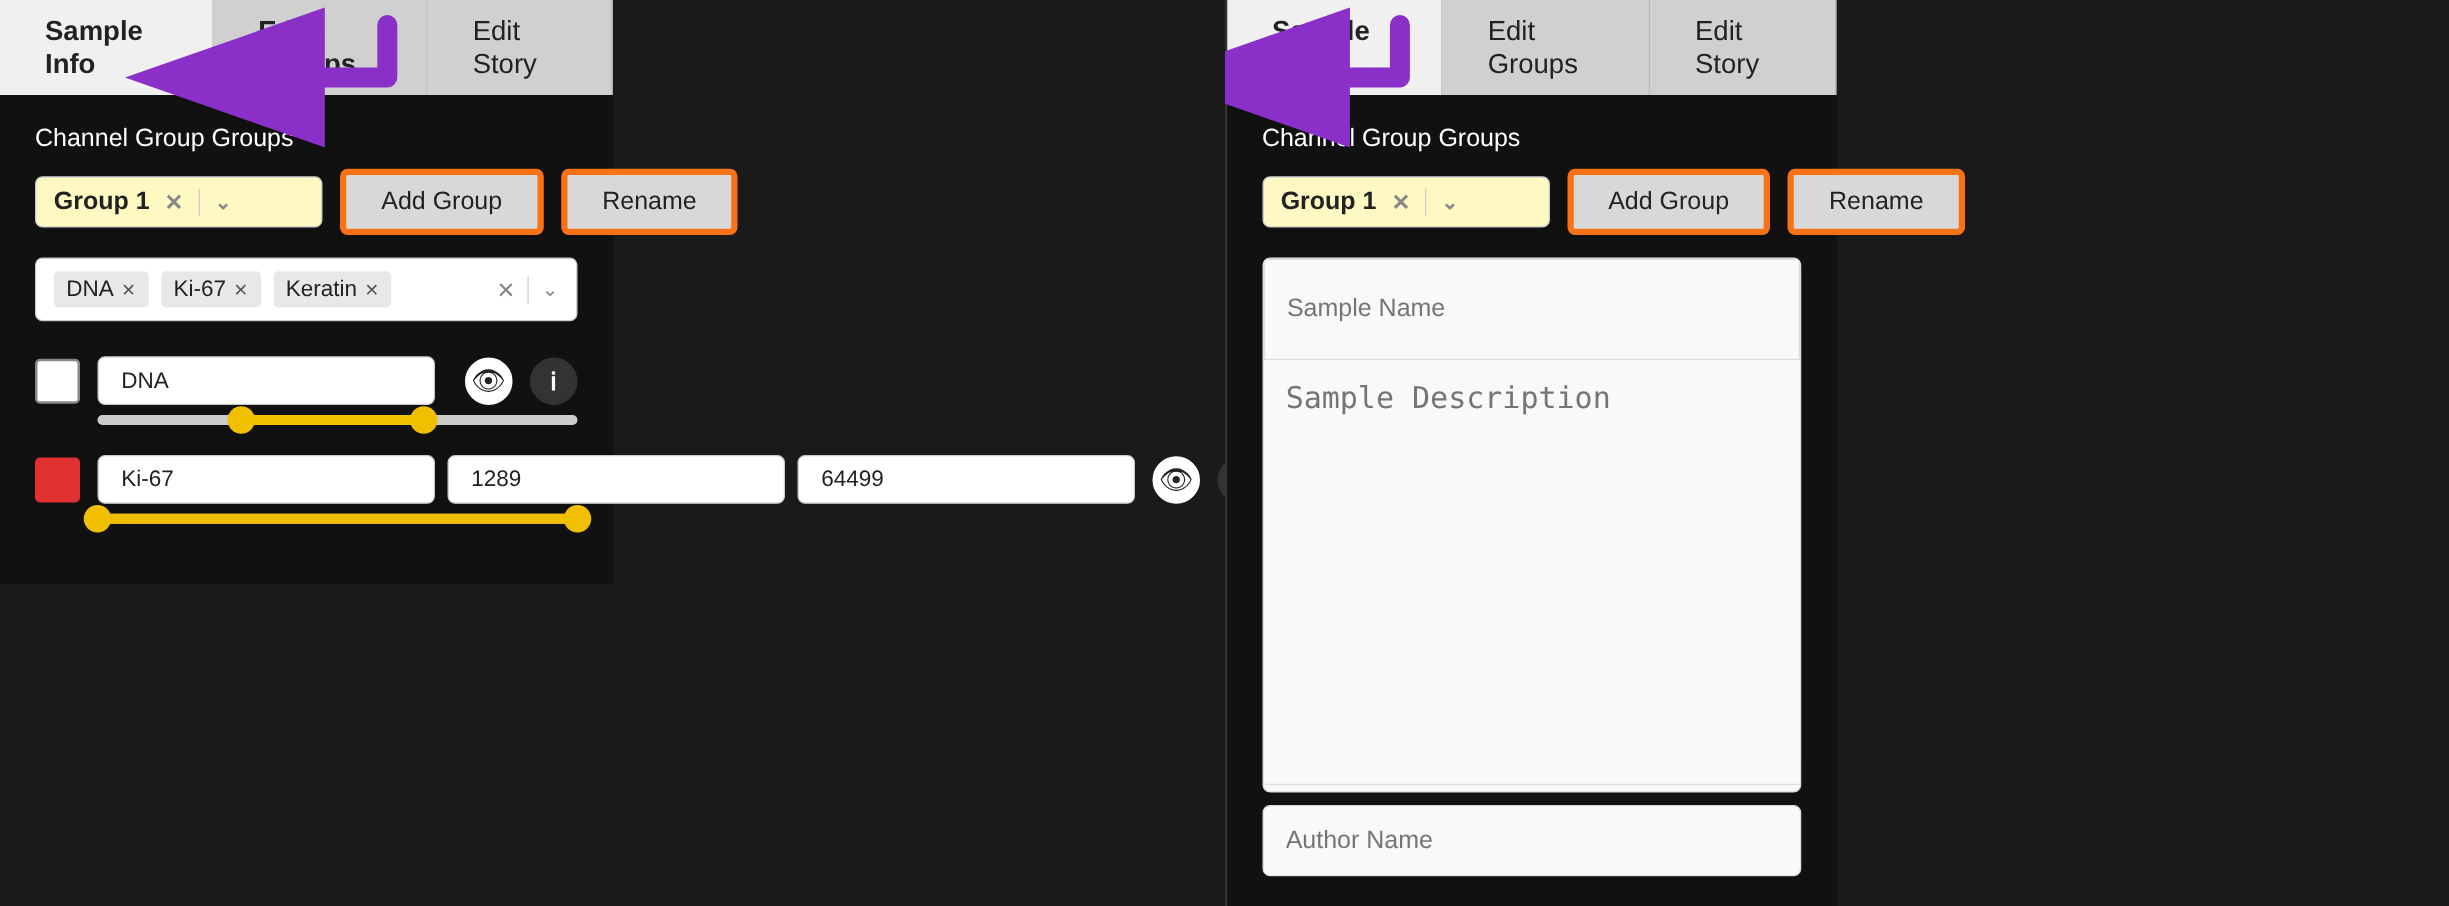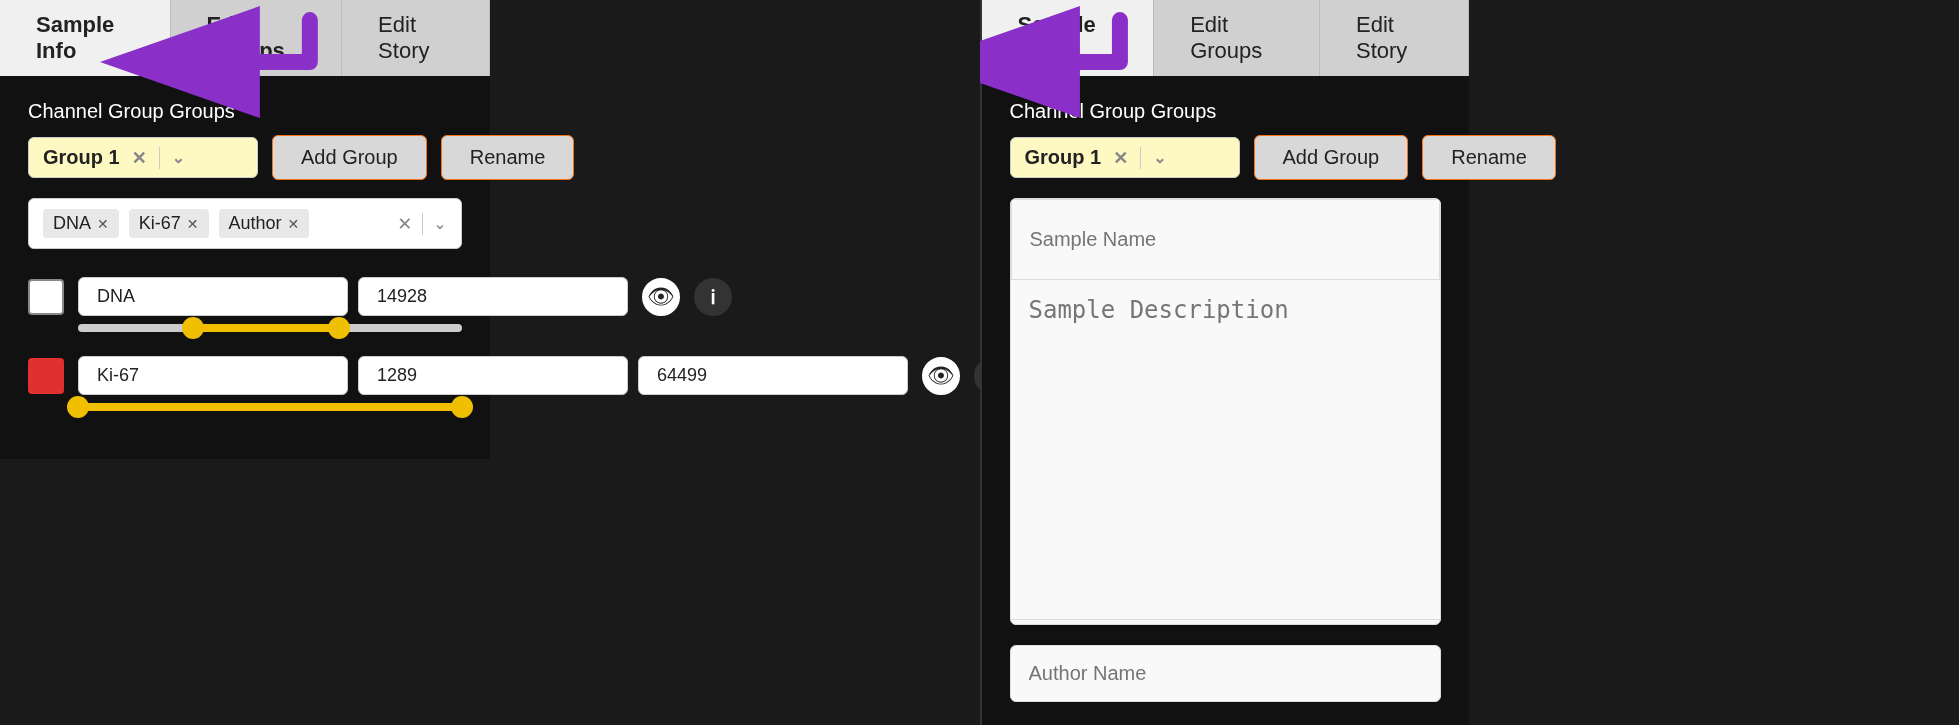--- a/index.html
+++ b/index.html
@@ -96,21 +96,21 @@
 
     .group-select .chevron-icon {
       color: #888;
       font-size: 16px;
       cursor: pointer;
     }
 
     .btn {
       padding: 10px 28px;
       font-size: 20px;
-      border: 1px solid #f97316;
+      border: 5px solid #f97316;
       border-radius: 6px;
       background: #d8d8d8;
       color: #222;
       cursor: pointer;
       white-space: nowrap;
     }
 
     
     .tags-row {
       display: flex;
@@ -299,21 +299,21 @@
 
     .author-input {
       width: 100%;
       padding: 16px 18px;
       font-size: 20px;
       border: 1px solid #ddd;
       border-radius: 6px;
       background: #f9f9f9;
       color: #888;
       outline: none;
-      margin-top: 20px;
+      margin-top: 10px;
     }
 
     .panels-container {
       display: flex;
       width: 100%;
     }
 
     .panel-wrapper {
       position: relative;
       width: 50%;
@@ -380,34 +380,33 @@
         <div class="tags-row">
           <div class="tag">
             <span>DNA</span>
             <span class="tag-remove">✕</span>
           </div>
           <div class="tag">
             <span>Ki-67</span>
             <span class="tag-remove">✕</span>
           </div>
           <div class="tag">
-            <span>Author</span>
+            <span>Keratin</span>
             <span class="tag-remove">✕</span>
           </div>
           <span class="tags-clear">✕</span>
           <span class="tags-divider"></span>
           <span class="tags-chevron">⌄</span>
         </div>
 
         <div class="channel-item">
           <div class="channel-header">
             <div class="channel-color white-box"></div>
             <div class="channel-fields">
               <input class="channel-field name-field" value="DNA" readonly="" style="">
-              <input class="channel-field" value="14928" readonly="" style="">
             </div>
             <div class="icon-btn">👁</div>
             <div class="icon-btn dark" style="font-size:20px; font-weight:bold;">ℹ</div>
           </div>
           <div class="slider-row">
             <div class="slider-track">
               <div class="slider-fill" style="left:30%; width:38%;"></div>
               <div class="slider-thumb" style="left:30%;"></div>
               <div class="slider-thumb" style="left:68%;"></div>
             </div>

